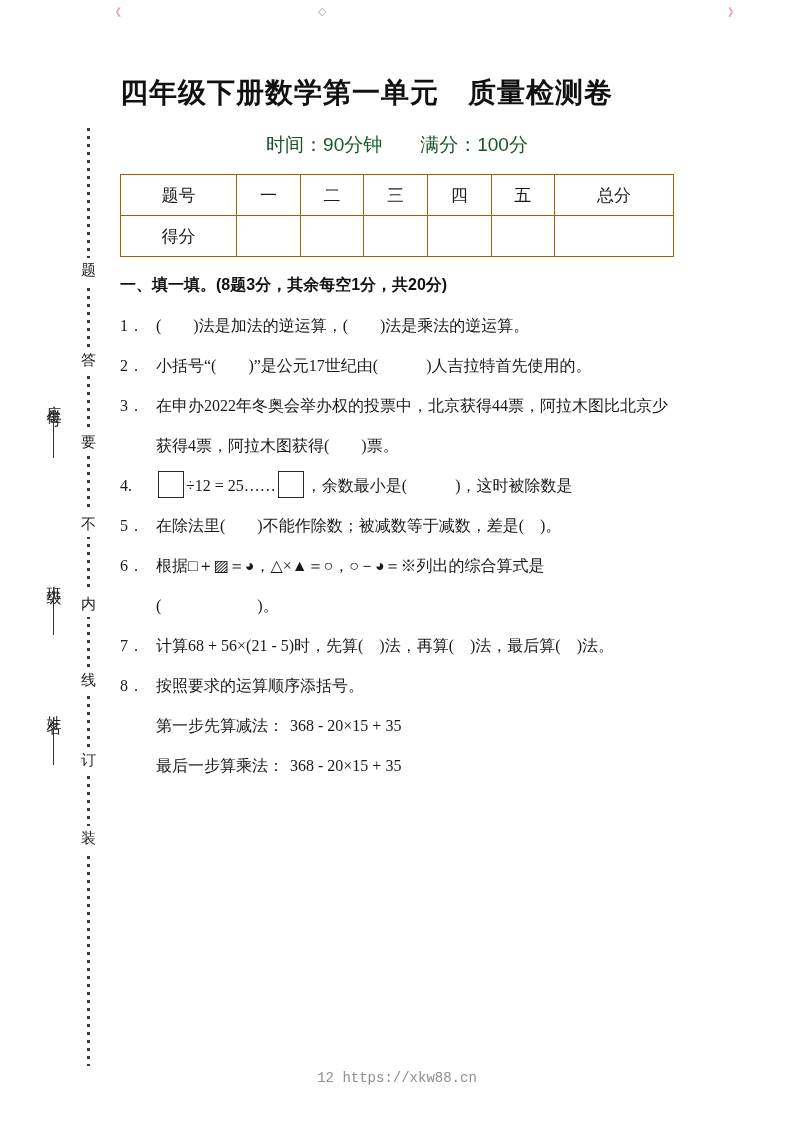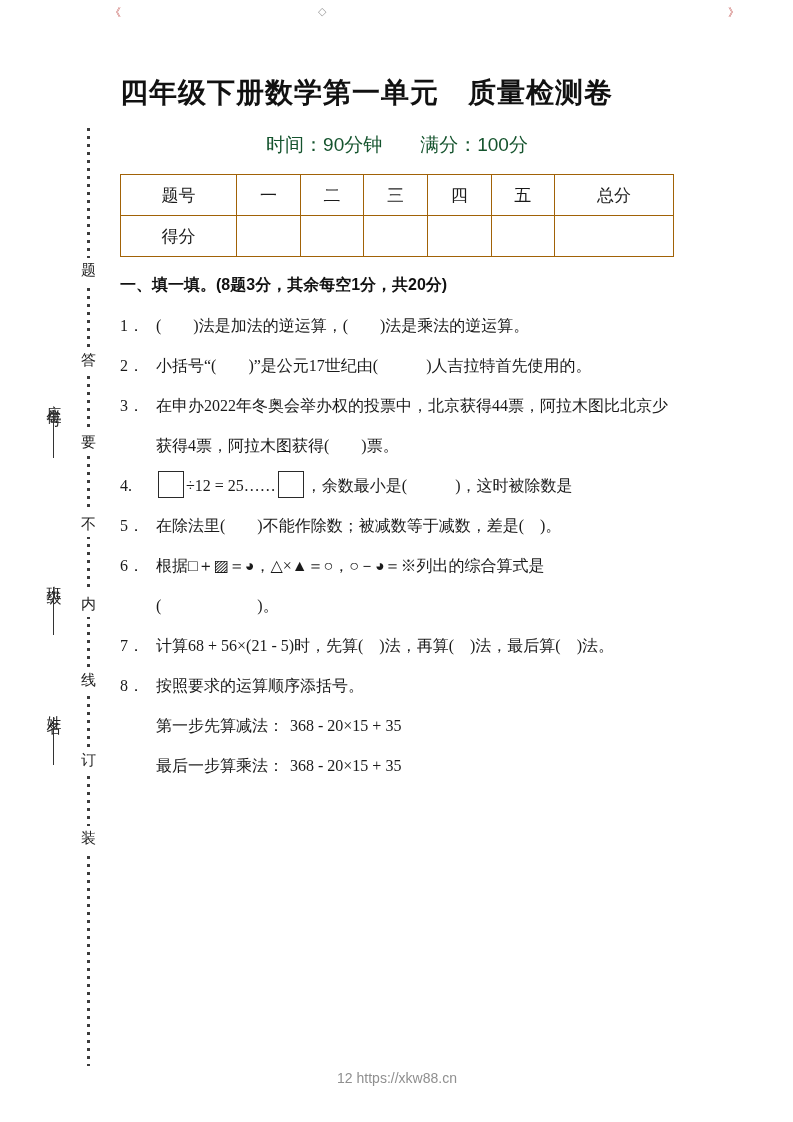--- a/index.html
+++ b/index.html
@@ -67,21 +67,21 @@
   .box {
     display:inline-block; width:26px; height:27px;
     border:1.5px solid #2a2a2a; vertical-align:-7px; margin:0 2px;
     background:#fff;
   }
   .sub { text-indent:0; }
   .expr { margin-left:6px; }
 
   .footer {
     position:absolute; left:120px; top:1070px; width:554px; text-align:center;
-    font-family:Liberation Sans, sans-serif;
+    font-family:Liberation Mono, monospace;
     font-size:14px; color:#8f8f8f;
   }
 </style>
 </head>
 <body>
 
 <div class="page">
 
   <span class="mark mark-left">《</span>
   <span class="mark mark-center">◇</span>

